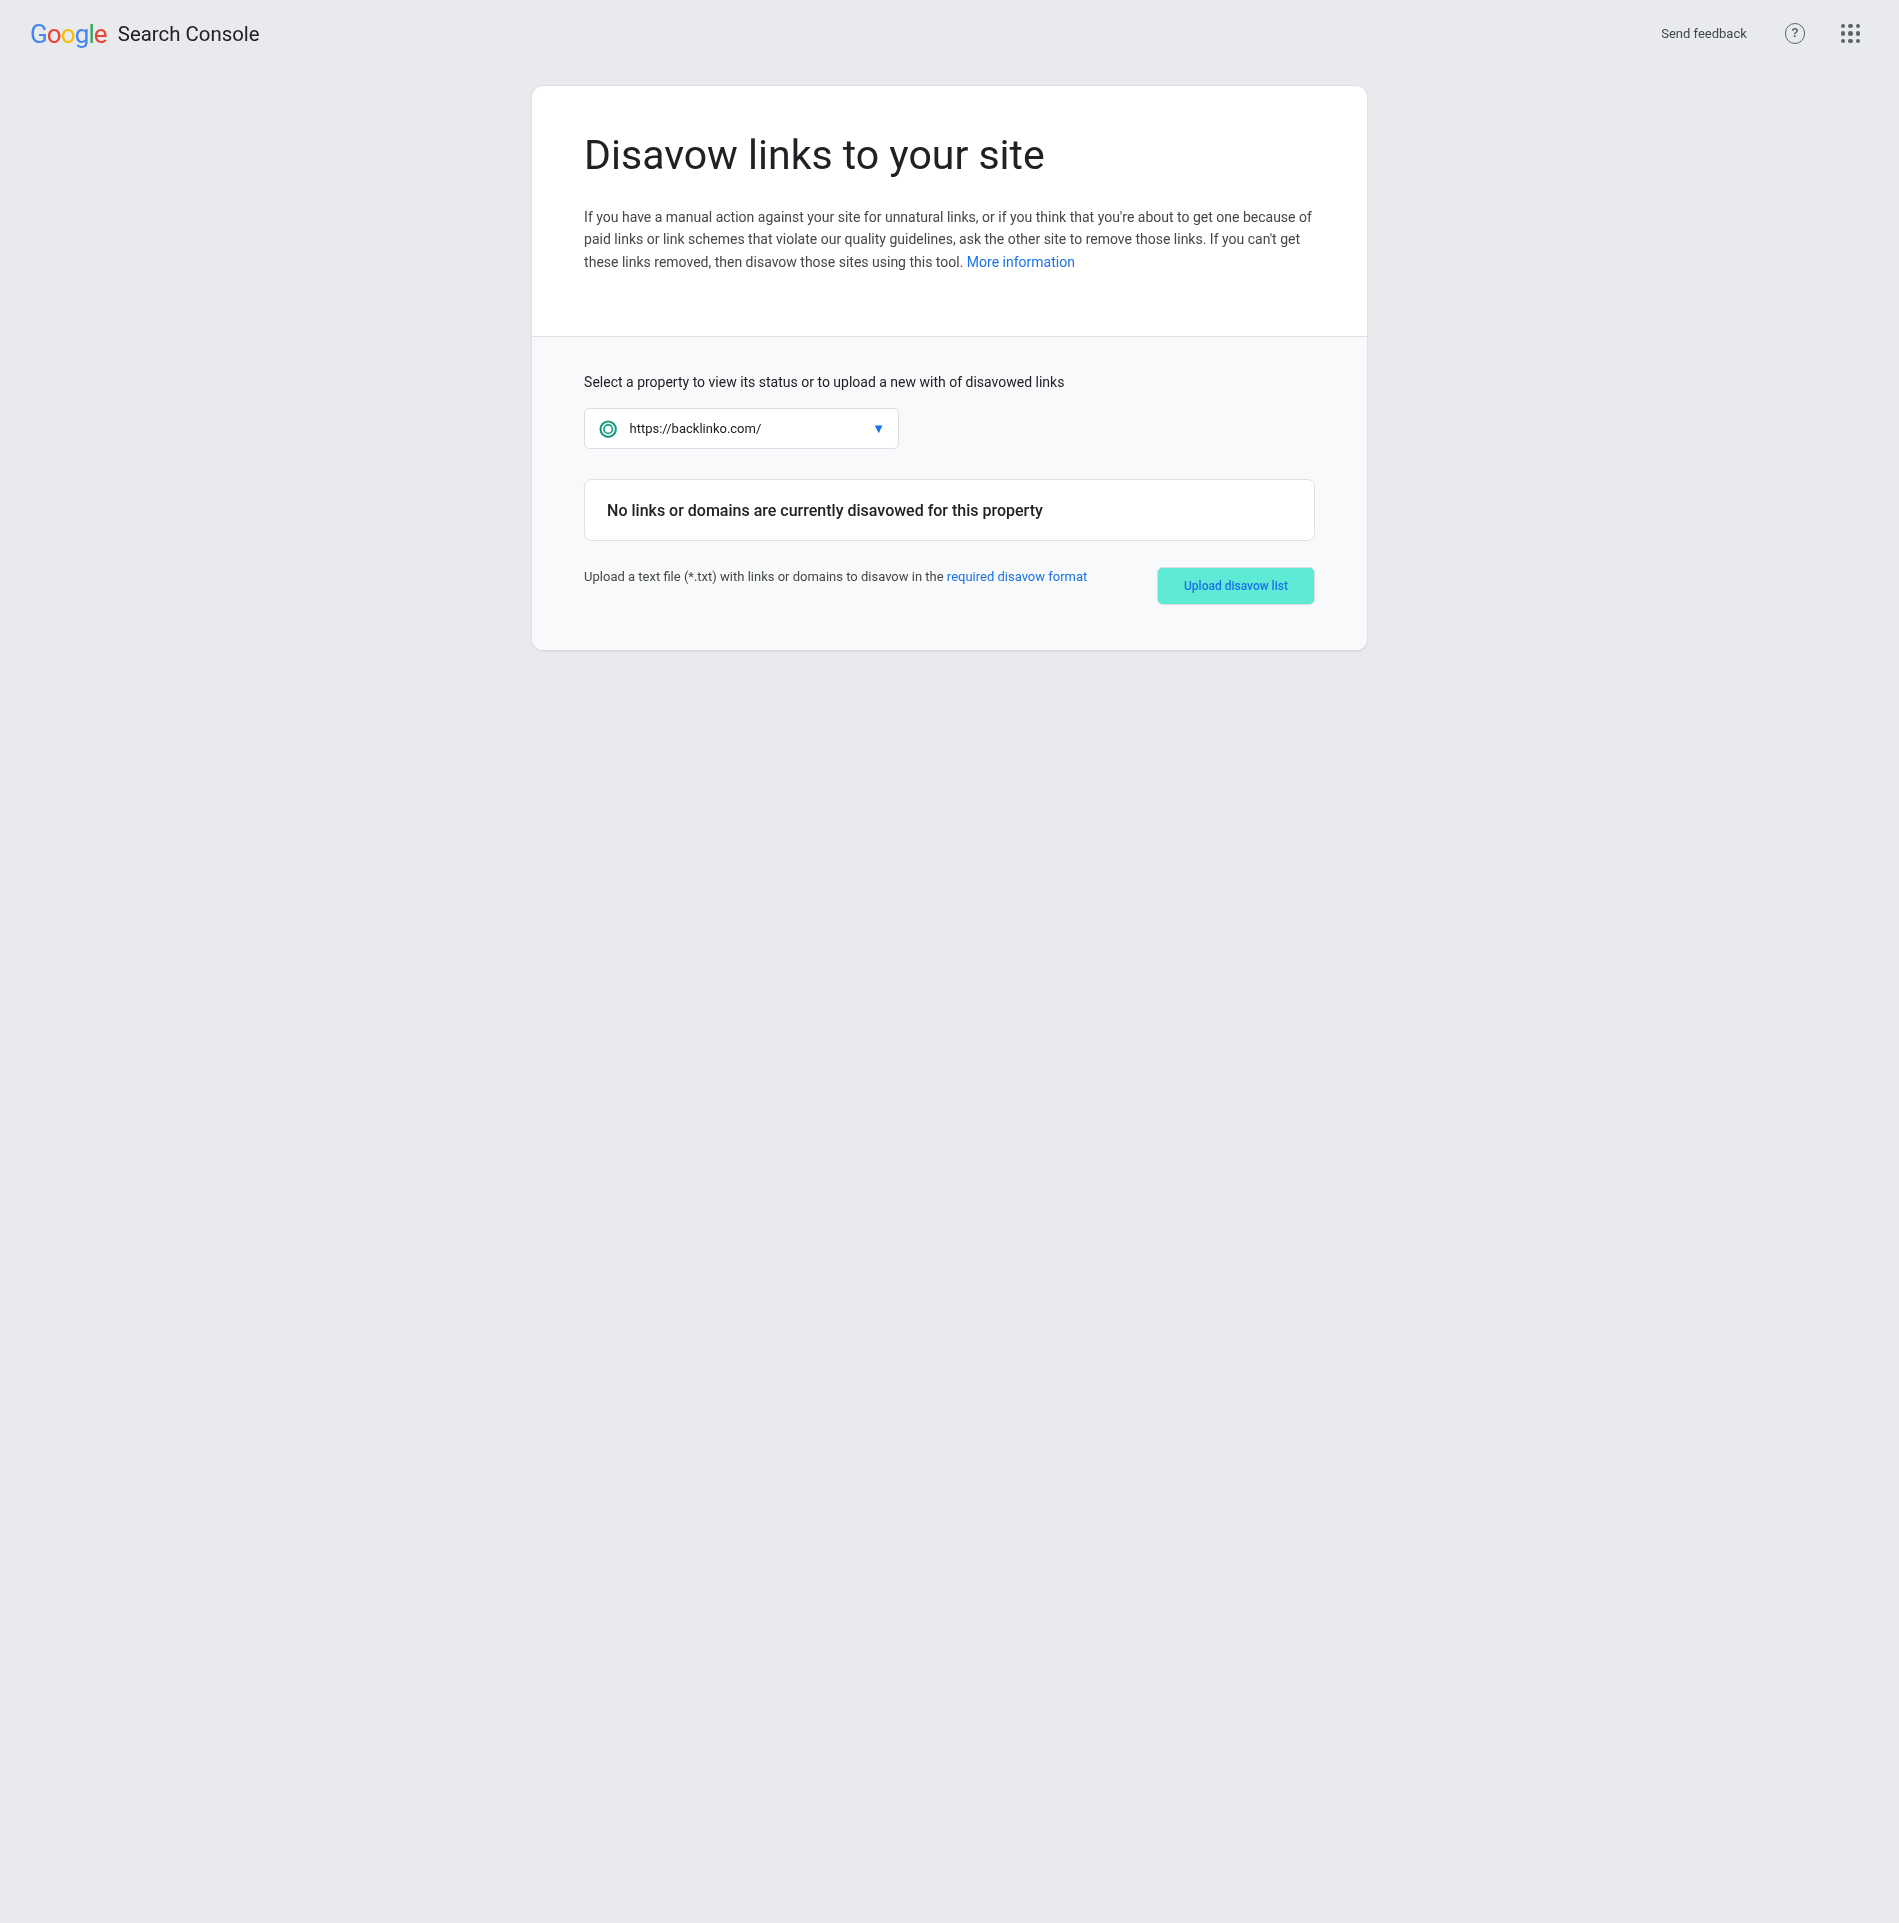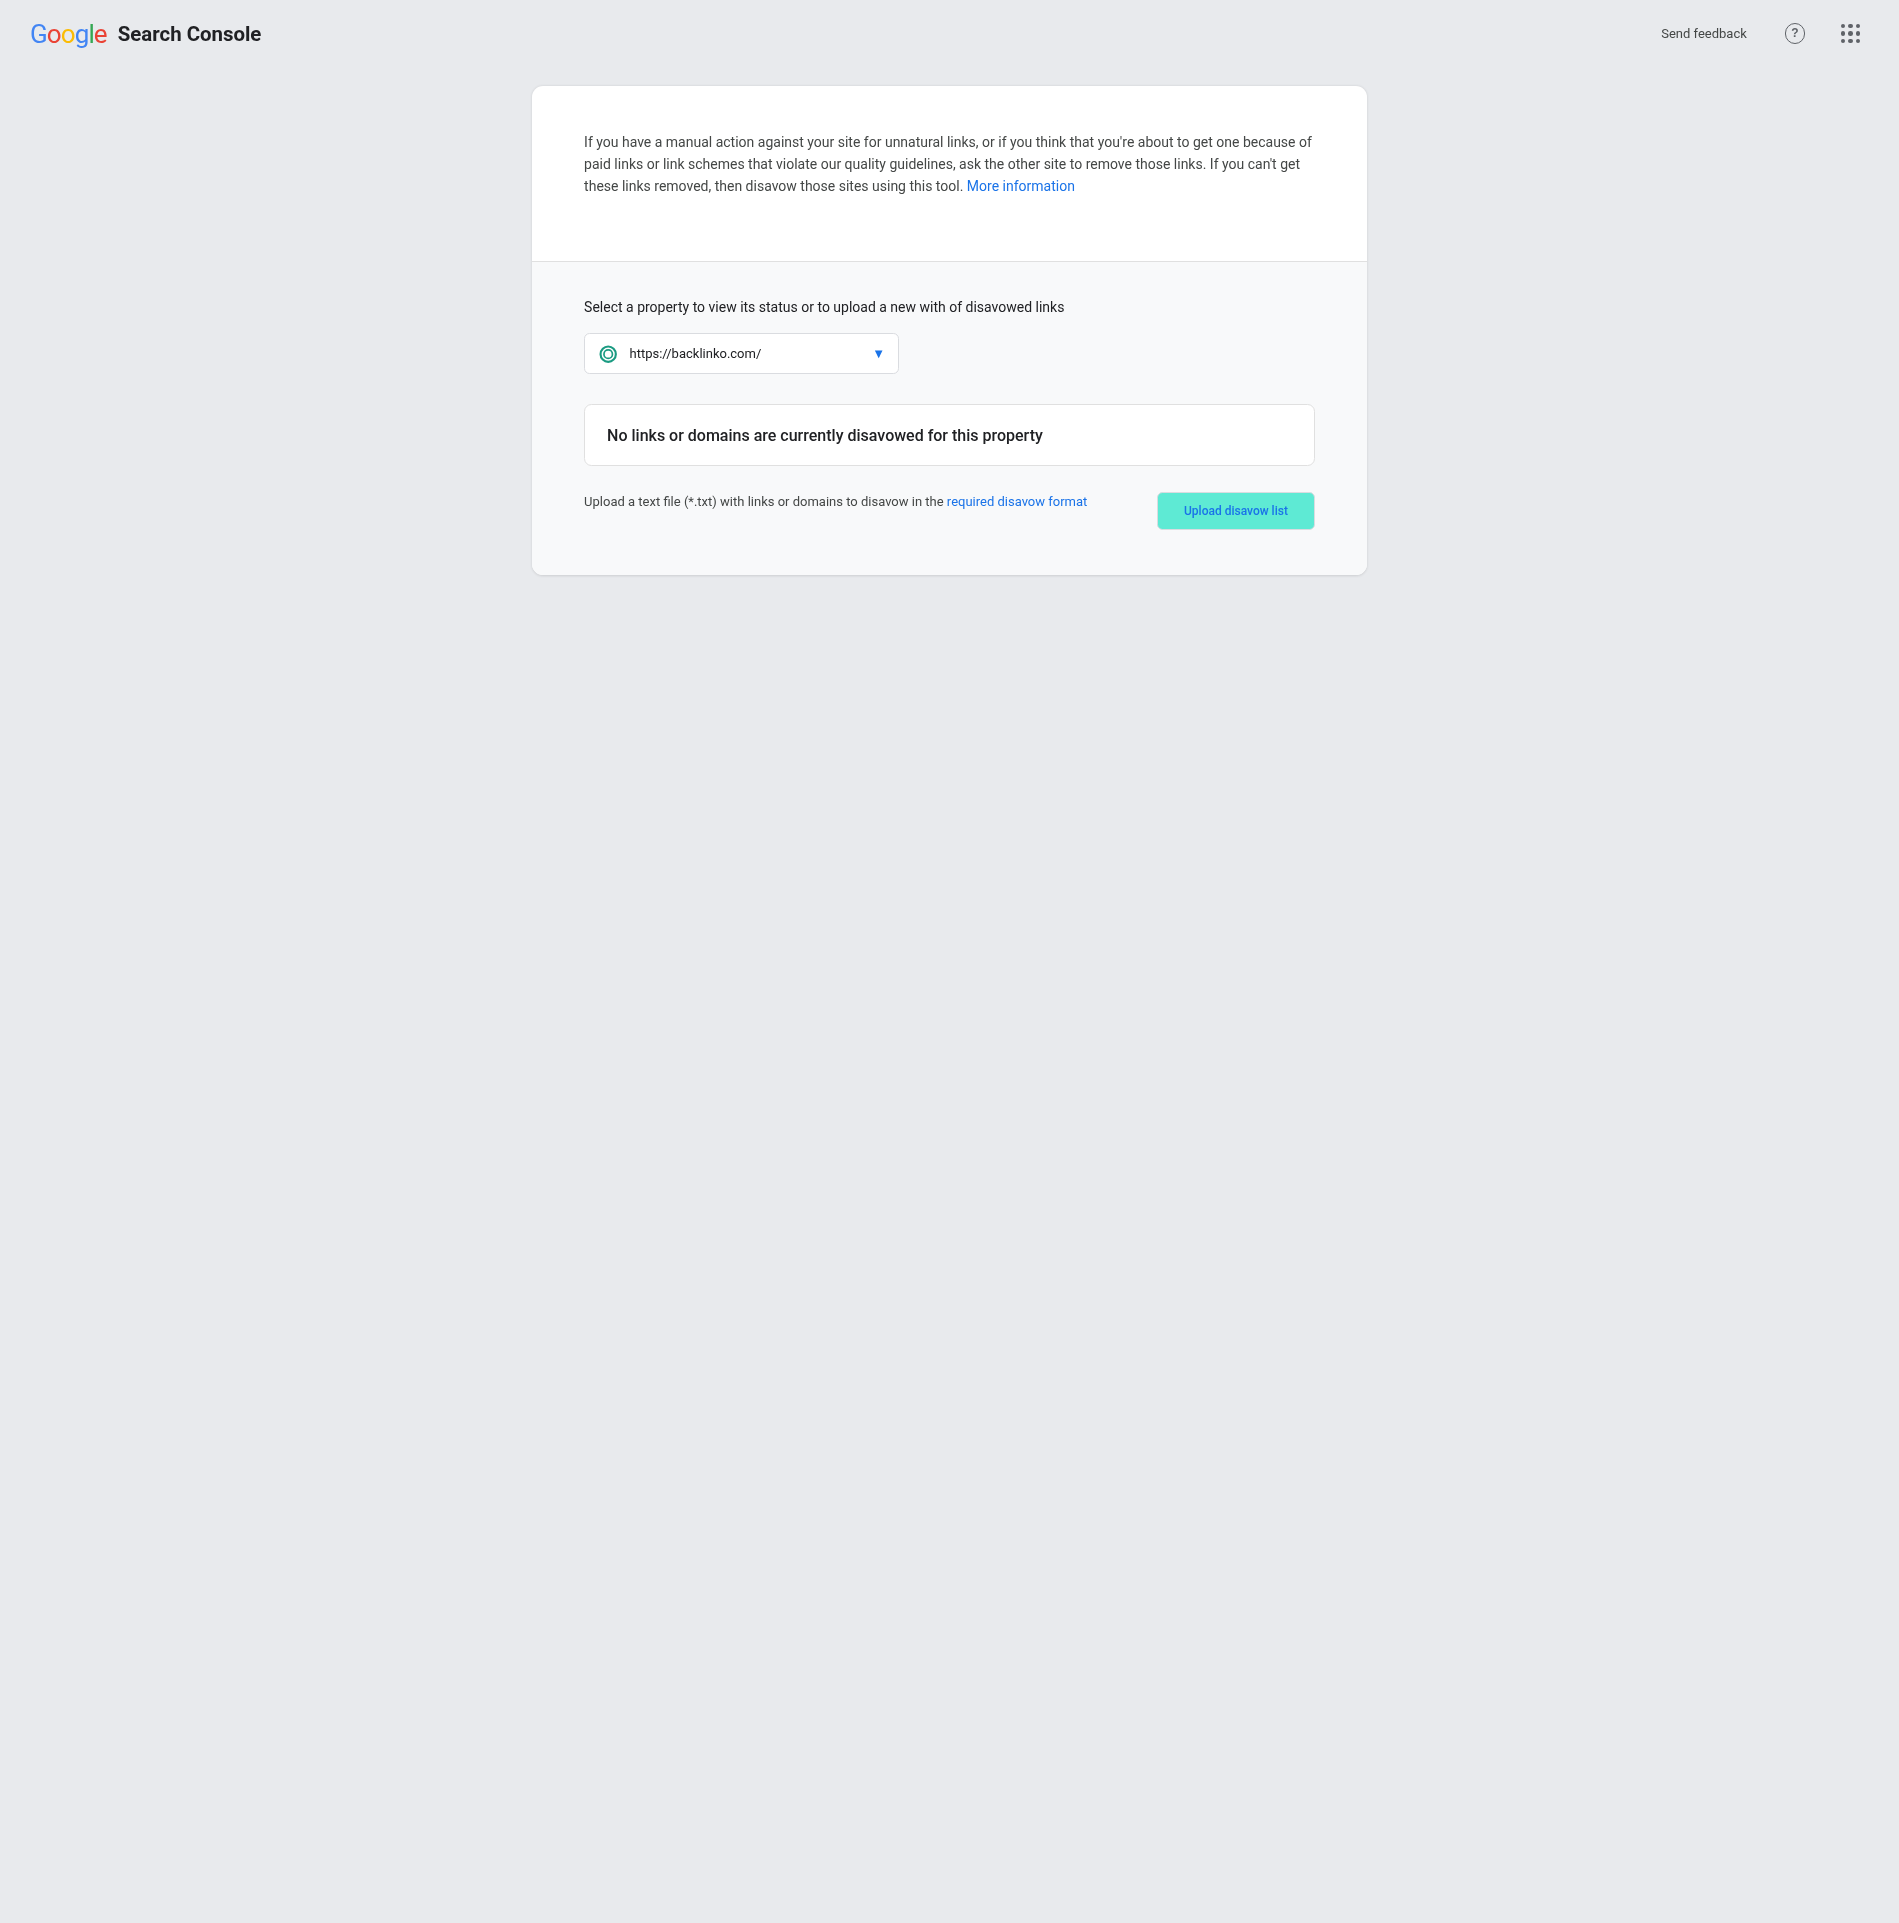--- a/index.html
+++ b/index.html
@@ -39,21 +39,21 @@
     }
 
     .g-blue { color: #4285F4; }
     .g-red { color: #EA4335; }
     .g-yellow { color: #FBBC05; }
     .g-green { color: #34A853; }
 
     .header-title {
       font-size: 20.4px;
       color: #202124;
-      font-weight: 700;
+      font-weight: 400;
       margin-left: 3.7px;
     }
 
     .header-right {
       display: flex;
       align-items: center;
       gap: 18.6px;
     }
 
     .send-feedback-btn {
@@ -317,20 +317,21 @@
         <div class="grid-dot"></div>
       </div>
     </button>
   </div>
 </div>
 
 <div class="main-container">
   <div class="card">
 
     <div class="card-top">
+      <h1 class="page-title">Disavow links to your site</h1>
       <p class="description-text">
         <span>If you have a manual action against your site for unnatural links, or if you think that you're about to get one because of paid links or link schemes that violate our quality guidelines, ask the other site to remove those links. If you can't get these links removed, then disavow those sites using this tool.</span>
         <a href="#">More information</a>
       </p>
 
     </div>
 
     <div class="divider"></div>
 
     <div class="card-bottom">

